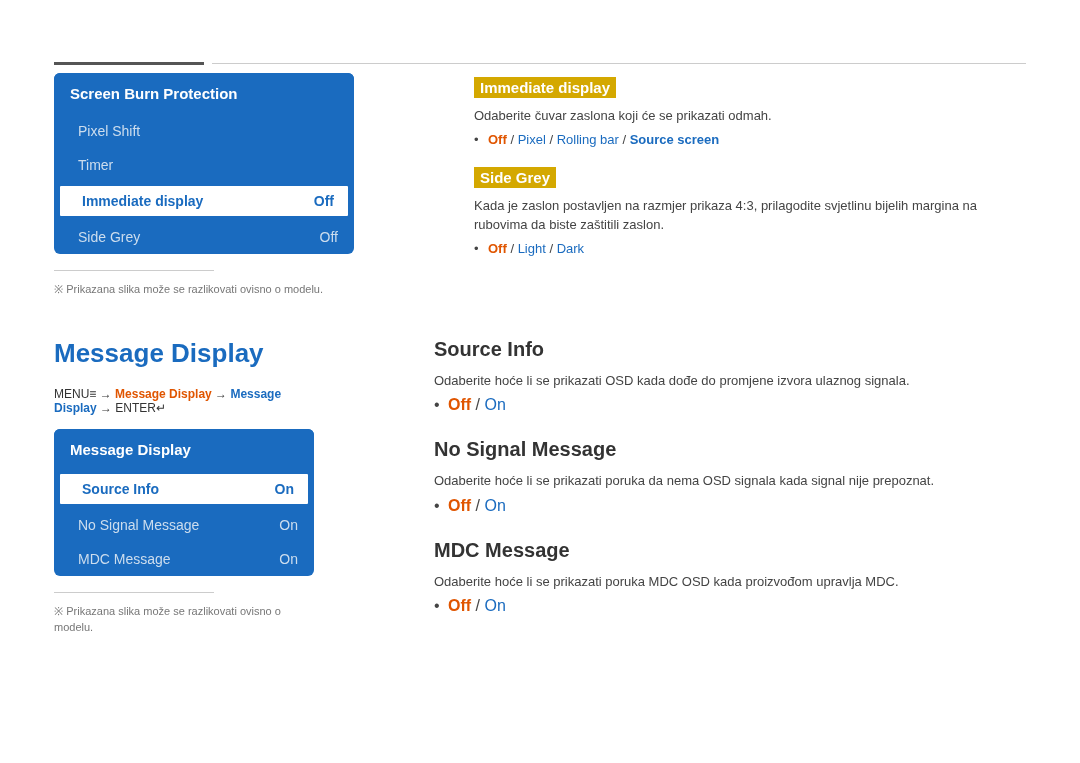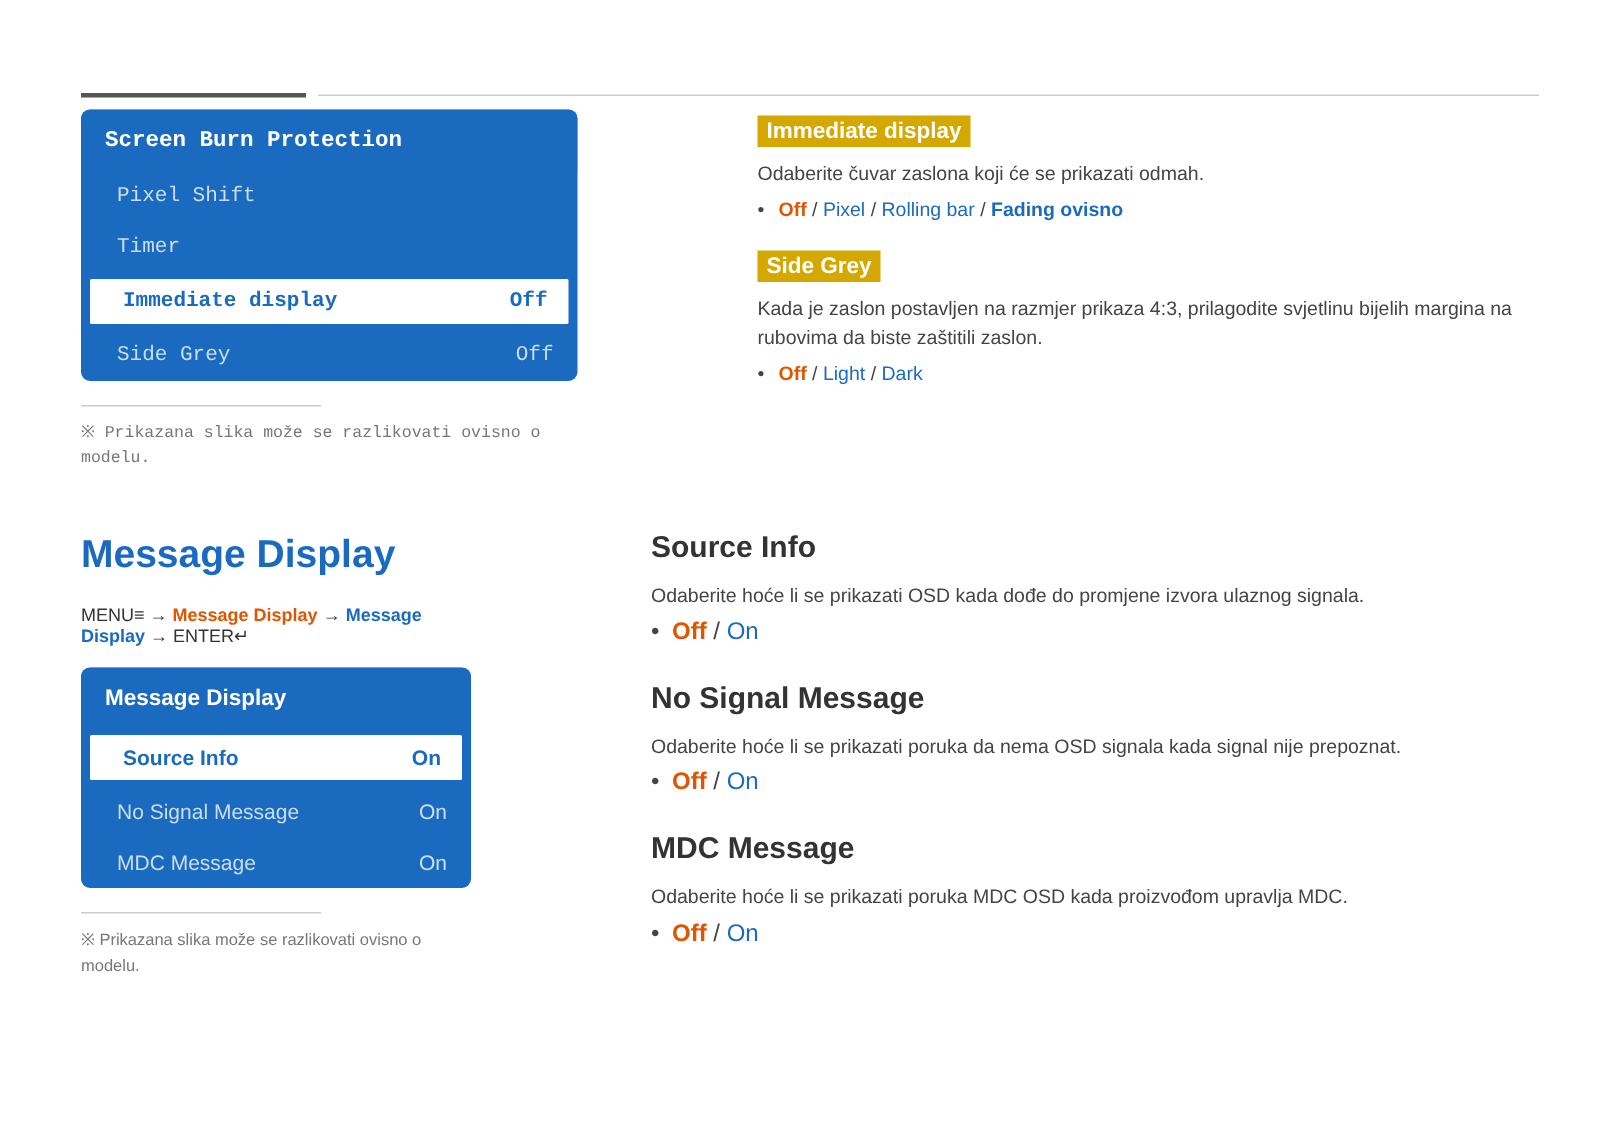--- a/index.html
+++ b/index.html
@@ -32,23 +32,22 @@
     }
 
     .main-content {
       display: flex;
       margin: 0 54px;
       margin-top: 8px;
     }
 
     
     .left-panel {
-      width: 331px;
+      width: 300px;
       flex-shrink: 0;
-      font-family: Liberation Mono, monospace;
     }
 
     .menu-box {
       background: #1a6bbf;
       border-radius: 6px;
       overflow: hidden;
       margin-bottom: 16px;
     }
 
     .menu-box-header {
@@ -255,21 +254,21 @@
     <p class="note">Prikazana slika može se razlikovati ovisno o modelu.</p>
   </div>
 
   <div class="right-panel">
 
     <div>
       <div class="section-title-yellow">Immediate display</div>
       <p class="section-desc">Odaberite čuvar zaslona koji će se prikazati odmah.</p>
       <ul class="bullet-list">
         <li>
-          <span class="opt-off">Off</span><span class="opt-slash"> / </span><span class="opt-on">Pixel</span><span class="opt-slash"> / </span><span class="opt-on">Rolling bar</span><span class="opt-slash"> / </span><span class="opt-fading">Fading ovisno</span>
+          <span class="opt-off">Off</span><span class="opt-slash"> / </span><span class="opt-on">Pixel</span><span class="opt-slash"> / </span><span class="opt-on">Rolling bar</span><span class="opt-slash"> / </span><span class="opt-fading">Source screen</span>
         </li>
       </ul>
     </div>
 
     <div>
       <div class="section-title-yellow">Side Grey</div>
       <p class="section-desc">Kada je zaslon postavljen na razmjer prikaza 4:3, prilagodite svjetlinu bijelih margina na rubovima da biste zaštitili zaslon.</p>
       <ul class="bullet-list">
         <li>
           <span class="opt-off">Off</span><span class="opt-slash"> / </span><span class="opt-on">Light</span><span class="opt-slash"> / </span><span class="opt-on">Dark</span>

